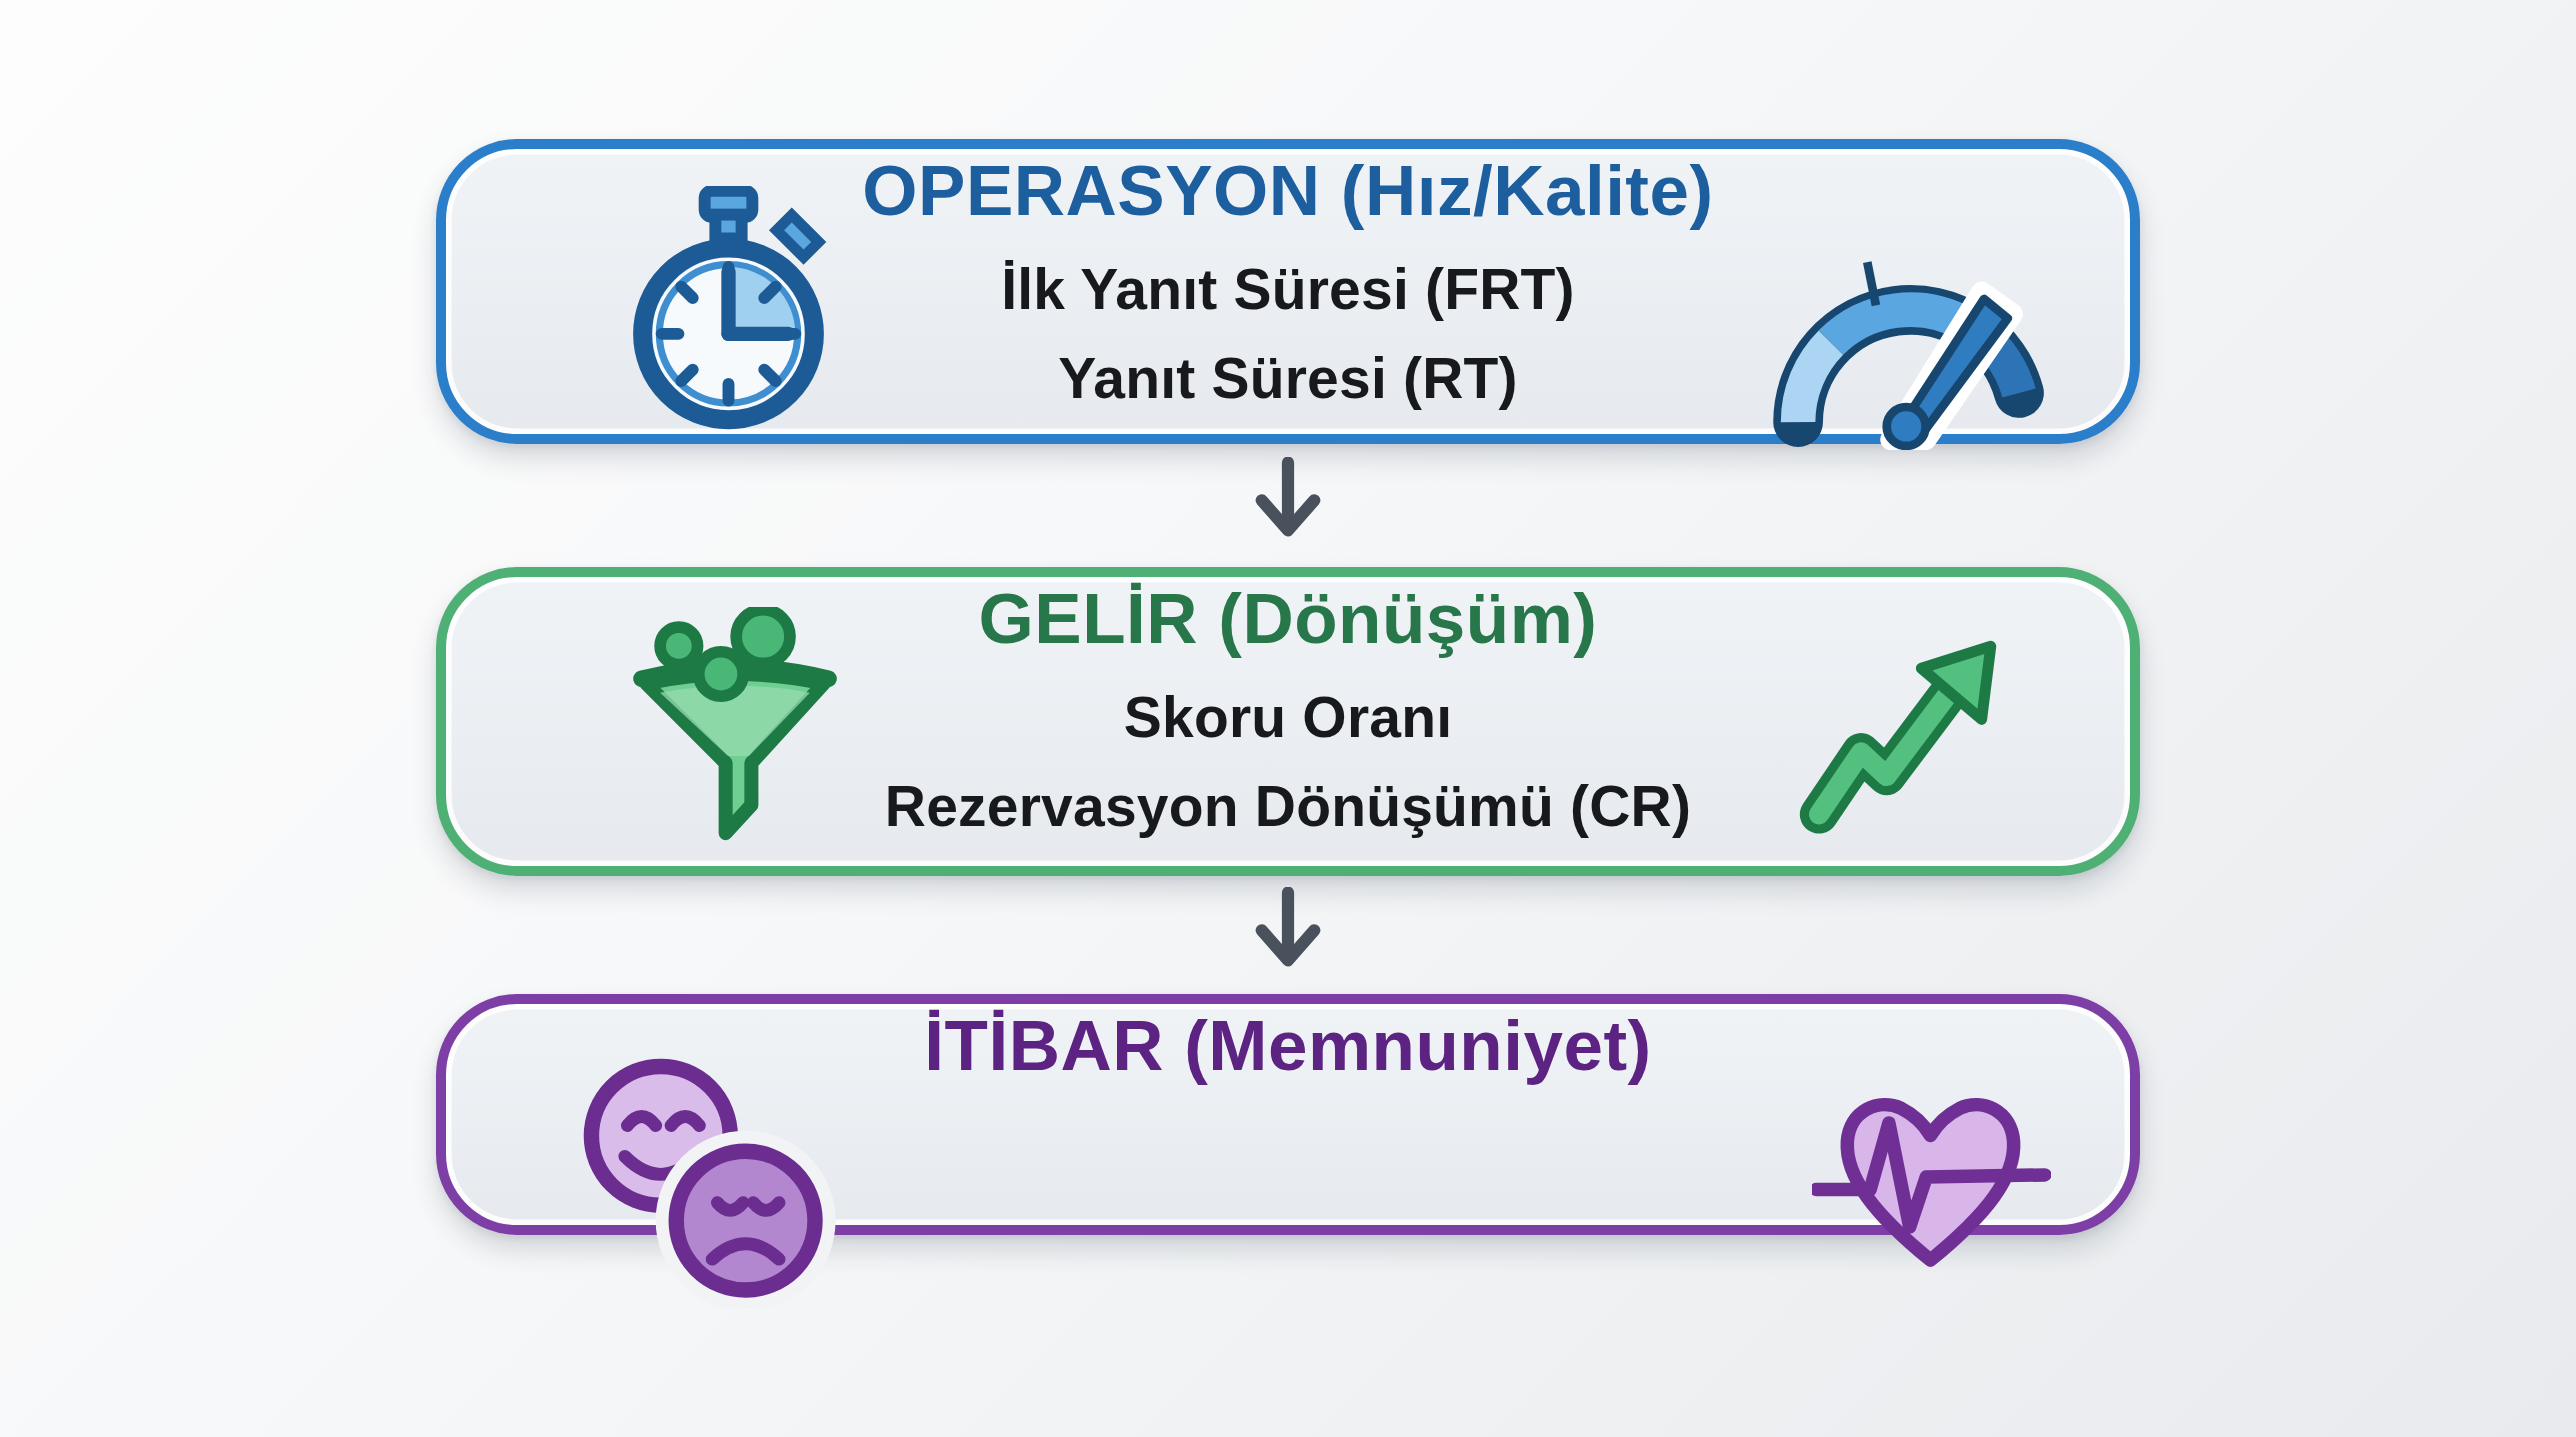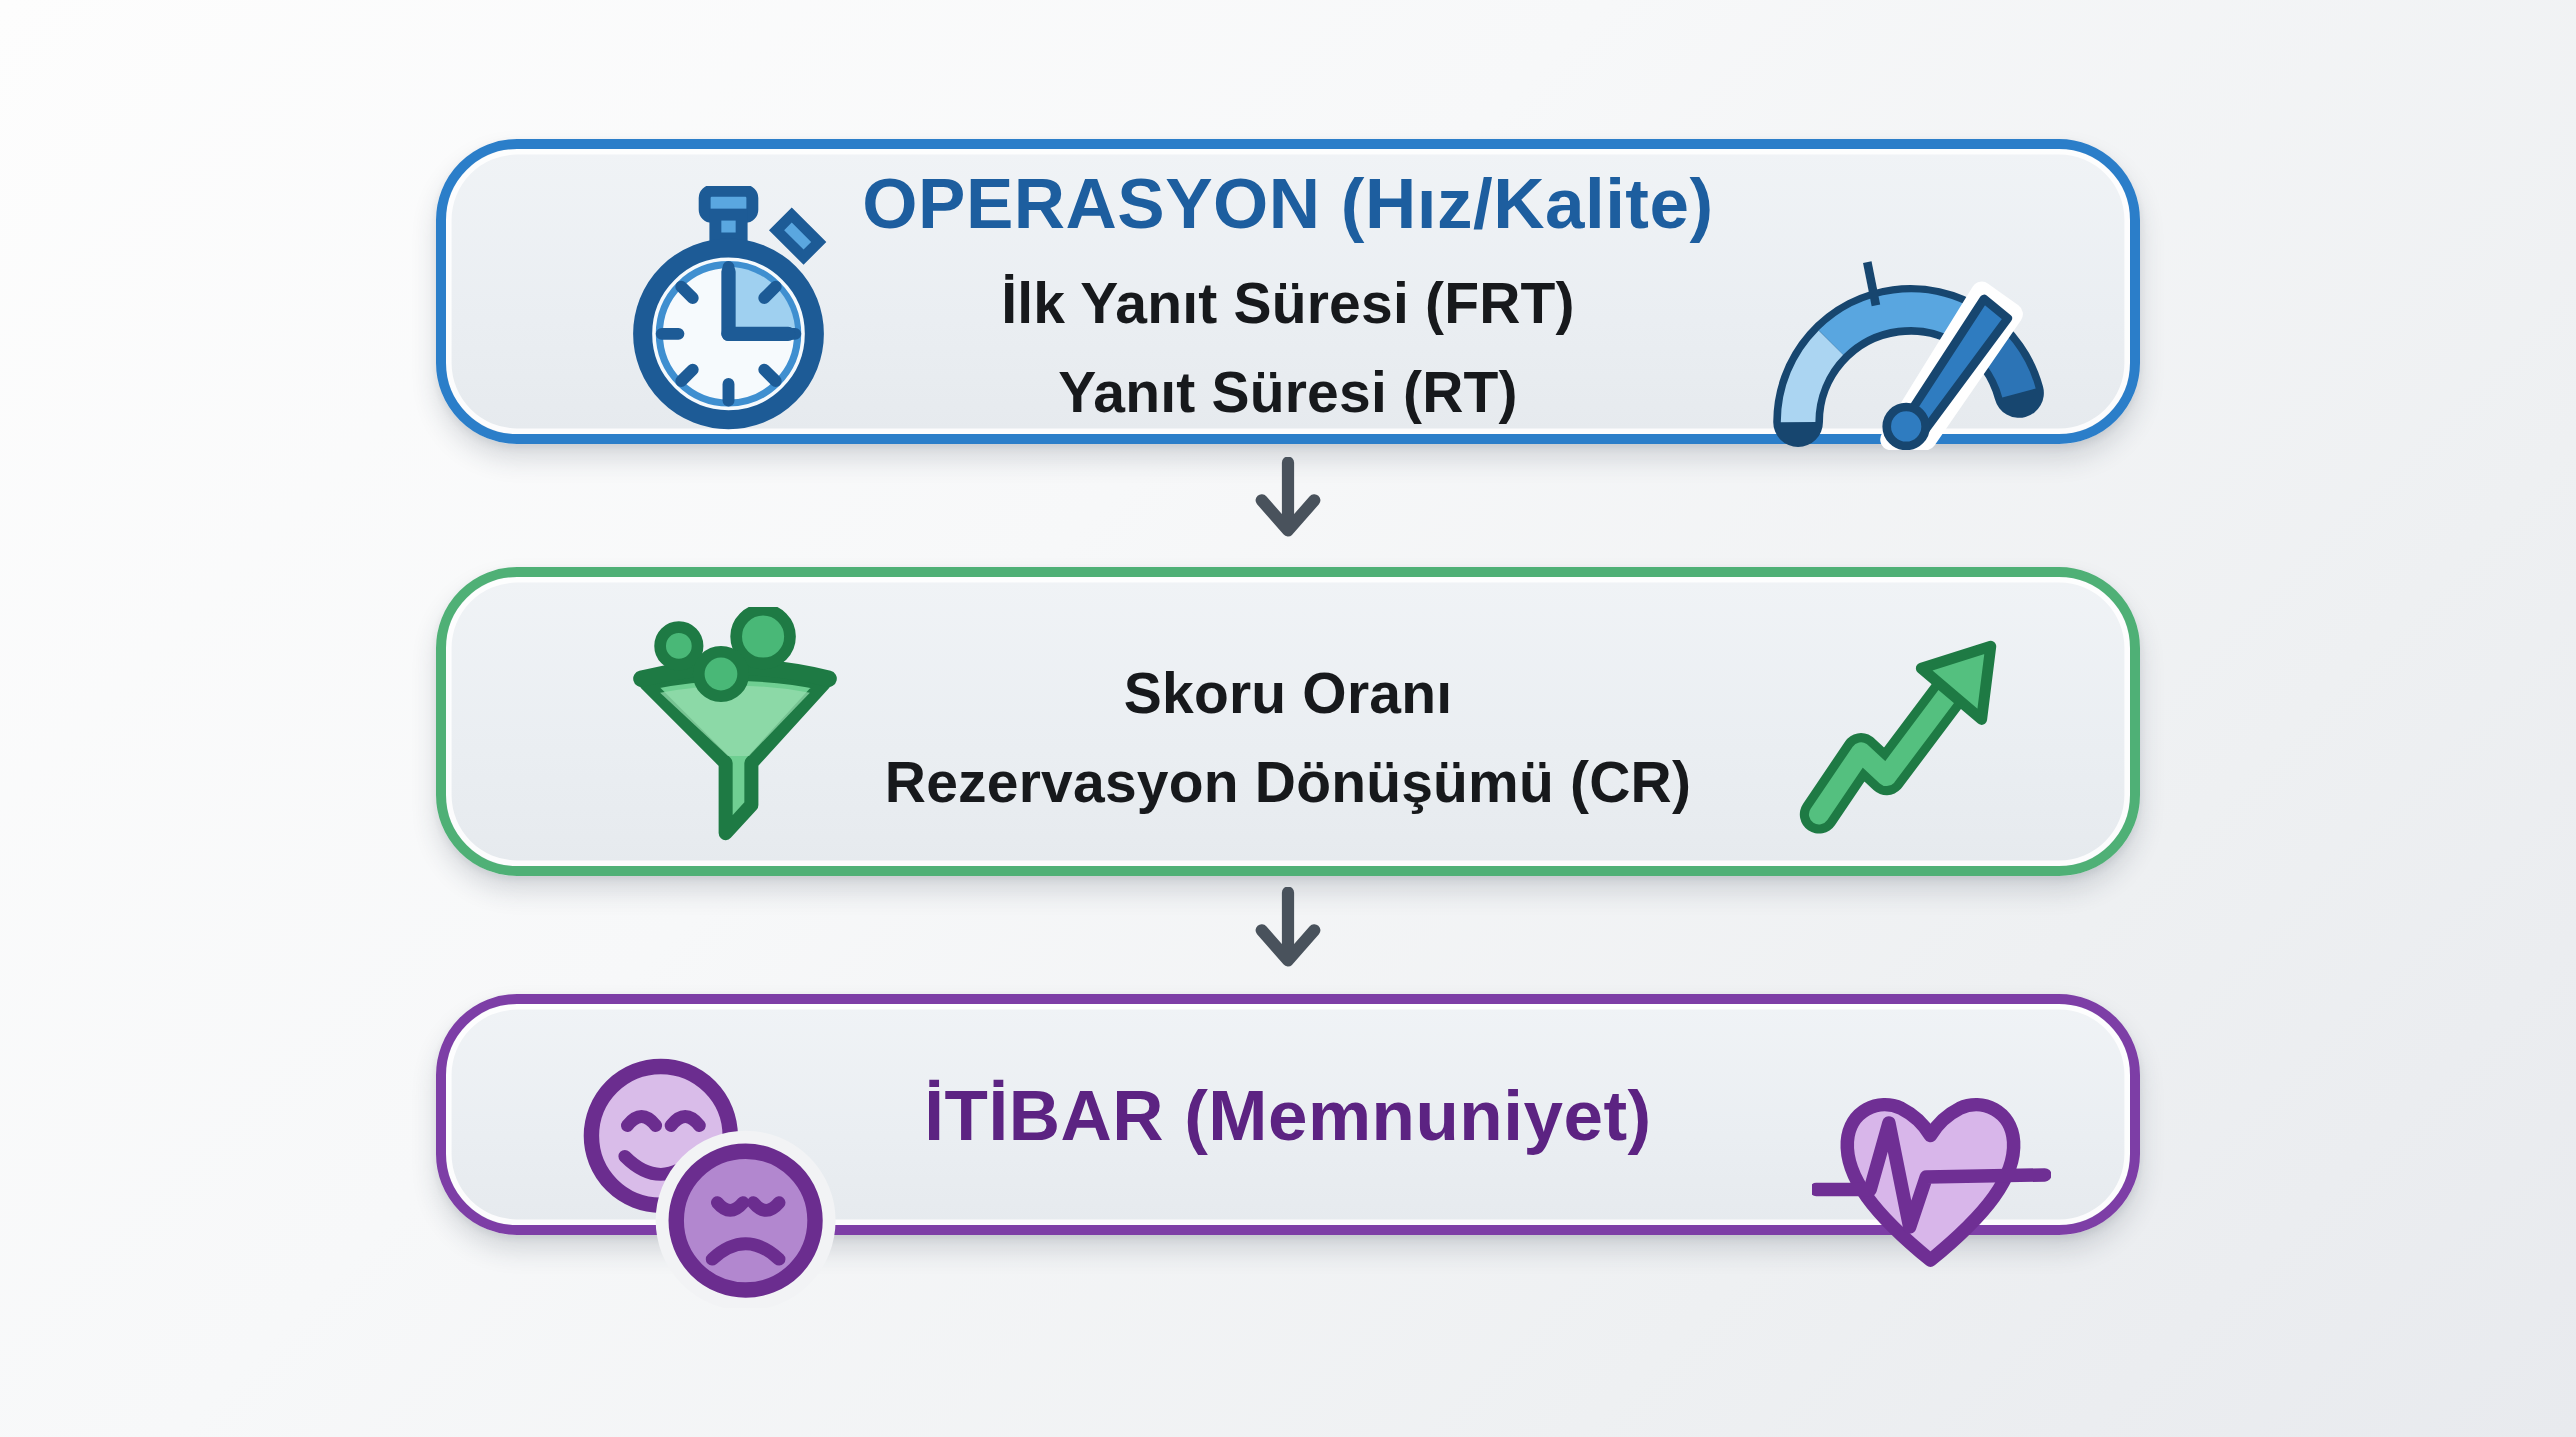--- a/index.html
+++ b/index.html
@@ -9,21 +9,21 @@
     font-family:"Liberation Sans",sans-serif;
     --arrow-color:#49525c;
   }
   .canvas{position:absolute;inset:0;}
   .kpi-box{
     position:absolute;left:436px;width:1704px;box-sizing:border-box;
     border:10.3px solid var(--accent,#888);
     border-radius:81px;
     background:linear-gradient(180deg,#f0f3f6 0%,#eaeef2 60%,#e6eaee 100%);
     box-shadow:0 15px 26px rgba(40,50,70,.16),0 3.7px 7.5px rgba(40,50,70,.08),inset 0 0 0 5.6px rgba(255,255,255,.85);
-    display:flex;flex-direction:column;align-items:center;justify-content:center;
+    display:flex;flex-direction:column;align-items:center;
     text-align:center;
   }
   .box-op{top:139px;height:305px;}
   .box-ge{top:567px;height:309px;}
   .box-it{top:994px;height:241px;}
   .box-title{
     font-size:71px;font-weight:bold;letter-spacing:0.5px;line-height:1;
     color:var(--title-color,#333);margin:5.6px 0 3.7px 0;
   }
   .box-line{
@@ -119,20 +119,21 @@
         <path d="M18,36 Q50,30 82,36 L56,63 L47,63 Z" fill="#95dcae" opacity="0.75"></path>
 
         <path d="M10,30 Q50,20 90,30" fill="none" stroke="#1e7a44" stroke-width="7" stroke-linecap="round"></path>
 
         <circle cx="26" cy="16" r="8" fill="#49b877" stroke="#1e7a44" stroke-width="5"></circle>
         <circle cx="62" cy="12" r="11.5" fill="#49b877" stroke="#1e7a44" stroke-width="5"></circle>
         <circle cx="44" cy="28" r="9.5" fill="#49b877" stroke="#1e7a44" stroke-width="5"></circle>
       </svg>
     </span>
 
+    <div class="box-title">GELİR (Dönüşüm)</div>
     <div class="box-line">Skoru Oranı</div>
     <div class="box-line">Rezervasyon Dönüşümü (CR)</div>
 
     <span class="icon" style="left:1347px;top:62px;width:253px;height:201px;">
       <svg viewBox="0 0 130 110">
 
         <path d="M10,96 L33,62 L47,75 L80,31" fill="none" stroke="#1e7a44" stroke-width="21" stroke-linecap="round" stroke-linejoin="round"></path>
         <path d="M10,96 L33,62 L47,75 L80,31" fill="none" stroke="#54c07f" stroke-width="11" stroke-linecap="round" stroke-linejoin="round"></path>
 
         <polygon points="104,4 99,44 66,16" fill="#54c07f" stroke="#1e7a44" stroke-width="6" stroke-linejoin="round"></polygon>

